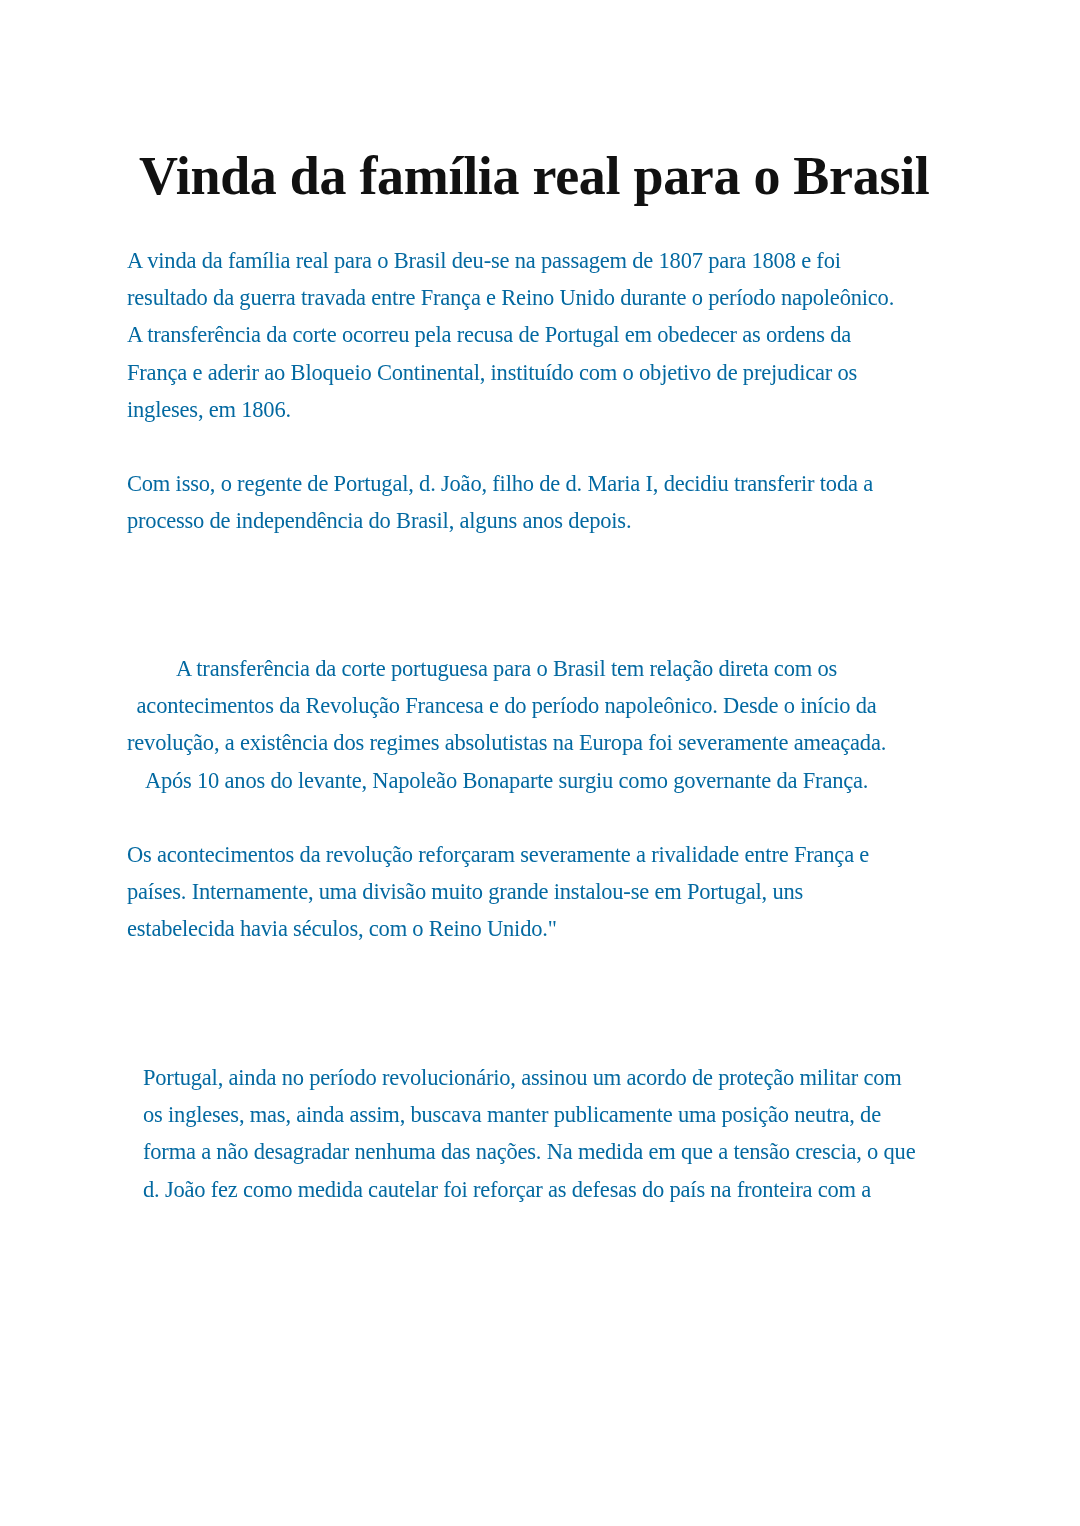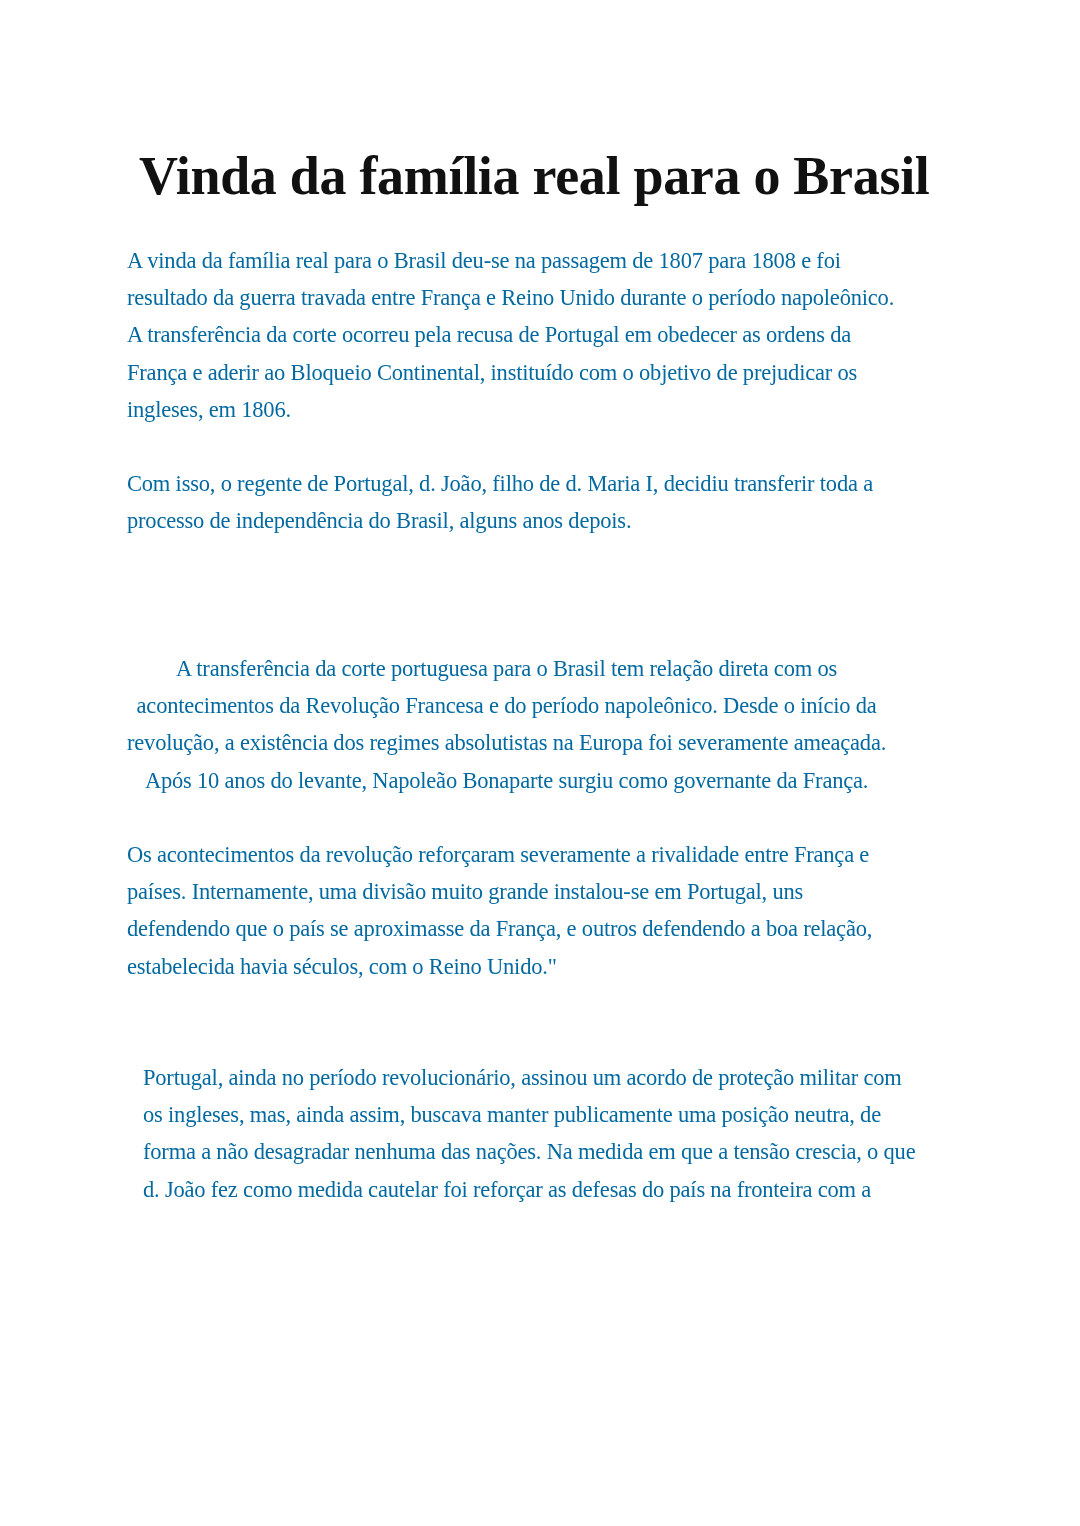--- a/index.html
+++ b/index.html
@@ -74,21 +74,20 @@
   <p class="para p3">
     <span class="line"> A transferência da corte portuguesa para o Brasil tem relação direta com os</span>
     <span class="line">acontecimentos da Revolução Francesa e do período napoleônico. Desde o início da</span>
     <span class="line">revolução, a existência dos regimes absolutistas na Europa foi severamente ameaçada.</span>
     <span class="line">Após 10 anos do levante, Napoleão Bonaparte surgiu como governante da França.</span>
   </p>
 
   <p class="para p4">
     <span class="line">Os acontecimentos da revolução reforçaram severamente a rivalidade entre França e</span>
     <span class="line">países. Internamente, uma divisão muito grande instalou-se em Portugal, uns</span>
-    <span class="line">defendendo que o país se aproximasse da França, e outros defendendo a boa relação,</span>
     <span class="line">estabelecida havia séculos, com o Reino Unido."</span>
   </p>
 
   <p class="para p5">
     <span class="line"> Portugal, ainda no período revolucionário, assinou um acordo de proteção militar com</span>
     <span class="line">os ingleses, mas, ainda assim, buscava manter publicamente uma posição neutra, de</span>
     <span class="line">forma a não desagradar nenhuma das nações. Na medida em que a tensão crescia, o que</span>
     <span class="line">d. João fez como medida cautelar foi reforçar as defesas do país na fronteira com a</span>
   </p>
 </div>

